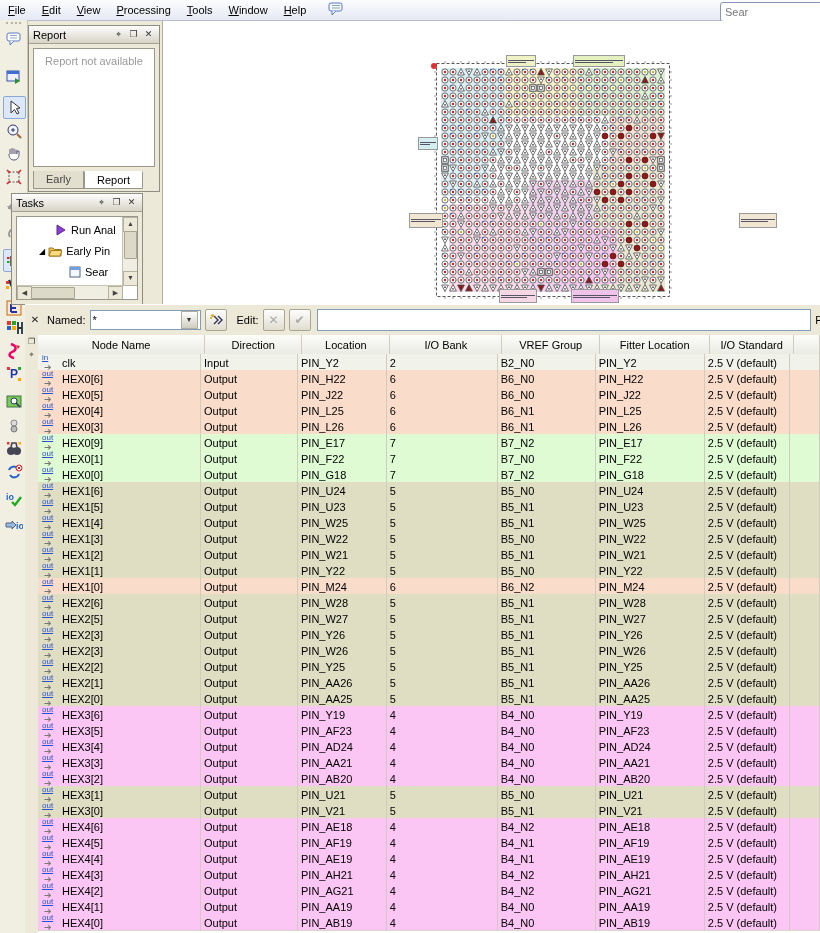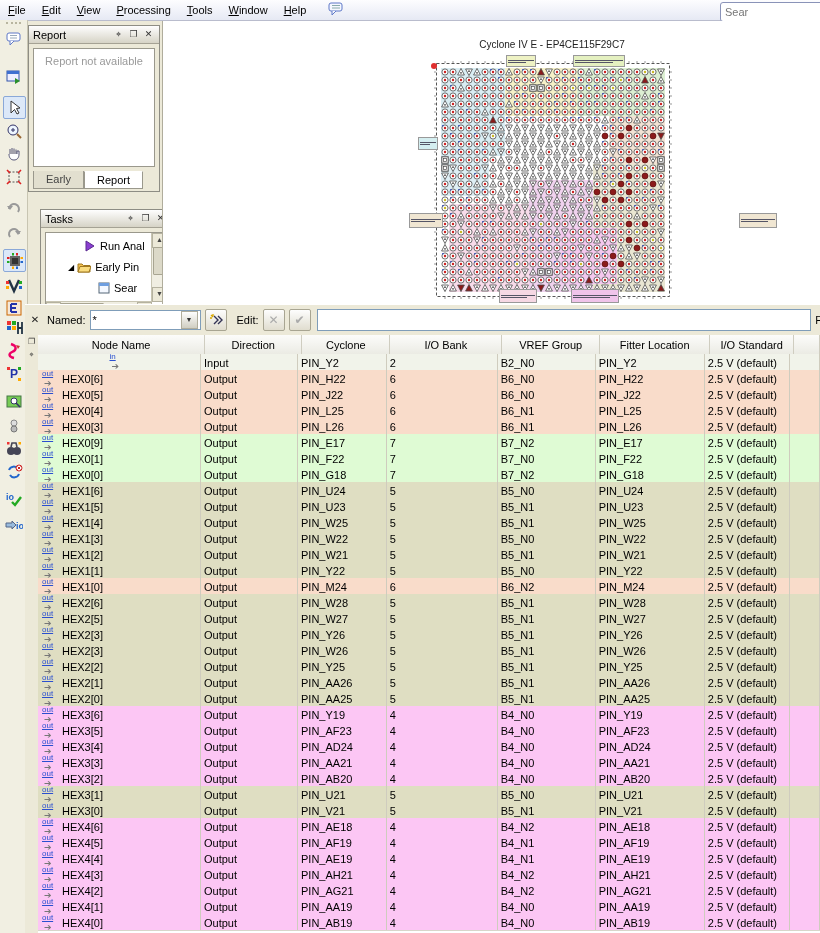--- a/index.html
+++ b/index.html
@@ -251,21 +251,21 @@
       <span class="pbtn">❐</span>
       <span class="pbtn">✕</span>
     </div>
     <div class="report-body">Report not available</div>
     <div class="tabsrow" id="reporttabs">
         <div class="tab">Early</div>
         <div class="tab active">Report</div>
       </div>
   </div>
 
-  <div class="panel" style="left:40px;top:193px;width:130px;height:110px;margin-top:16px;">
+  <div class="panel" style="left:11px;top:193px;width:130px;height:110px;">
     <div class="ptitle">
       <span class="t">Tasks</span>
       <span class="pbtn">⌖</span>
       <span class="pbtn">❐</span>
       <span class="pbtn">✕</span>
     </div>
     <div class="tasks-body">
       <div id="taskrows">
           <div class="treerow" style="top: 4px; left: 38px;">
             <span style="margin-right:4px;display:inline-flex;">
@@ -310,21 +310,20 @@
       </div>
       <div class="hscroll">
         <div class="sbtn" style="left:0;top:0;">◀</div>
         <div class="sthumb" style="left:14px;top:1px;width:42px;height:10px;"></div>
         <div class="sbtn" style="right:0;top:0;">▶</div>
       </div>
     </div>
   </div>
 
   <div class="pkgpane">
-    <div class="pkg-title" style="top:18px;">Cyclone IV E - EP4CE115F29C7</div>
     <svg id="pkgsvg" width="238" height="238" viewBox="0 0 238 238" style="position:absolute;left:271px;top:40px;">
         <rect x="2.5" y="2.5" width="233" height="233" fill="#fff" stroke="#555" stroke-dasharray="3 2"></rect>
         <rect x="7" y="7" width="64" height="88" fill="#d9edf3"></rect>
         <rect x="7" y="95" width="48" height="40" fill="#ddeef4"></rect>
         <rect x="71" y="7" width="72" height="48" fill="#f6f1c8"></rect>
         <rect x="143" y="7" width="88" height="48" fill="#dcefd2"></rect>
         <rect x="175" y="55" width="56" height="48" fill="#f2e2d4"></rect>
         <rect x="159" y="103" width="72" height="128" fill="#e9e6d2"></rect>
         <rect x="15" y="143" width="80" height="88" fill="#f8dcea"></rect>
         <rect x="95" y="119" width="64" height="112" fill="#f0d2ee"></rect>
@@ -2141,30 +2140,30 @@
 
   <div class="gutter">
     <div class="gutico" style="top:2px;">❐</div>
     <div class="gutico" style="top:15px;">⌖</div>
   </div>
 
   <div class="pintable">
     <div class="thead" id="thead">
         <div class="th" style="width: 168px;">Node Name</div>
         <div class="th" style="width: 97px;">Direction</div>
-        <div class="th" style="width: 88px;">Cyclone</div>
+        <div class="th" style="width: 88px;">Location</div>
         <div class="th" style="width: 112px;">I/O Bank</div>
         <div class="th" style="width: 98px;">VREF Group</div>
         <div class="th" style="width: 110px;">Fitter Location</div>
         <div class="th" style="width: 84px;">I/O Standard</div>
         <div class="th" style="width: 25px;"></div>
       </div>
     <div id="tbody">
         <div class="trow" style="top: 19px; background: rgb(241, 243, 234);">
-          <div class="td" style="width: 168px; flex-direction: column;">
+          <div class="td" style="width: 168px;">
             <span class="rowico">
               <span class="w">in</span>
               <span class="a">➔</span>
             </span>
             <span>clk</span>
           </div>
           <div class="td" style="width: 97px;">
             <span>Input</span>
           </div>
           <div class="td" style="width: 88px;">

